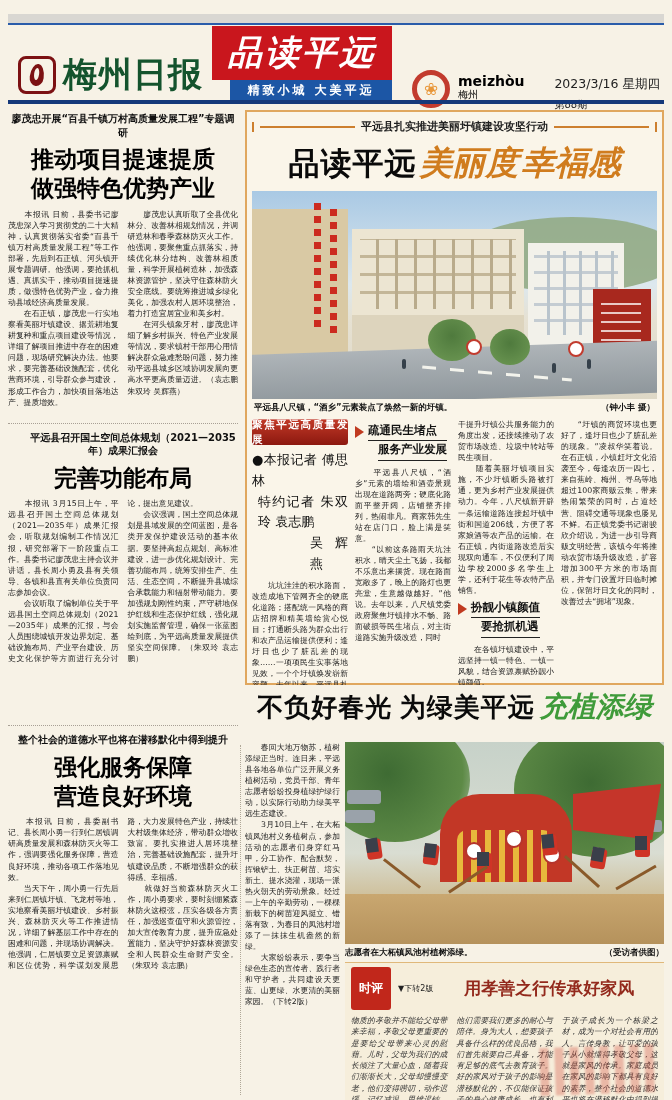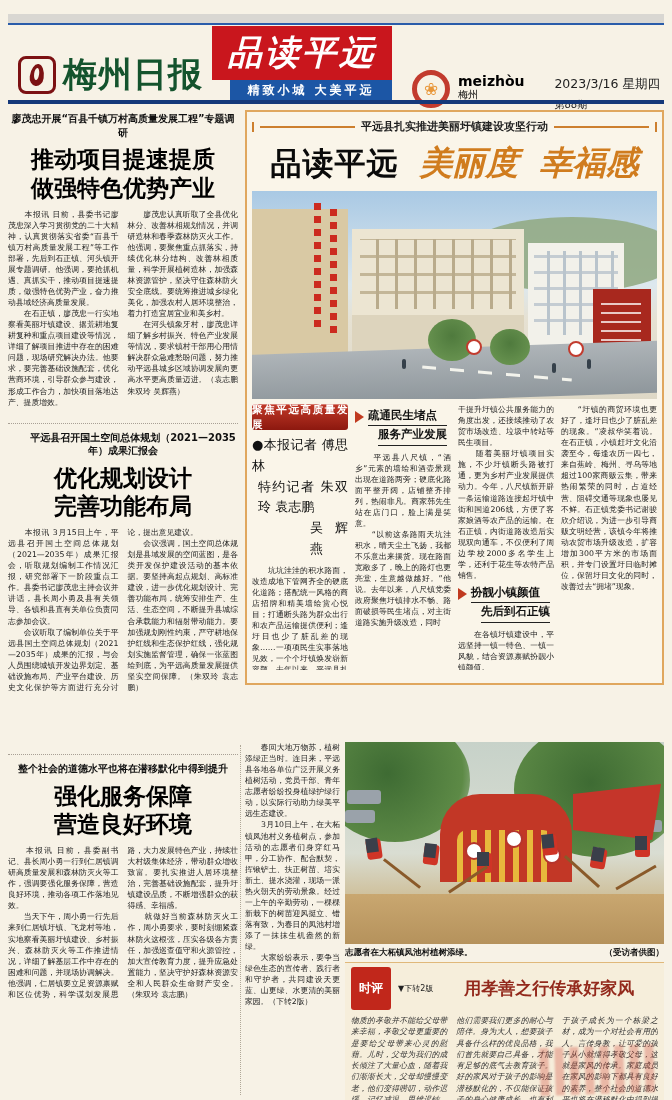--- a/index.html
+++ b/index.html
@@ -41,21 +41,21 @@
   .divider{border-top:1px dotted #a8a095;margin:9px 0 7px;}
   
   .feature{position:absolute;left:245px;top:110px;width:419px;height:575px;border:2px solid #e0a75e;
            background:#faf5e9;box-sizing:border-box;padding:4px 5px;}
   .f-kicker-row{display:flex;align-items:center;gap:6px;margin-top:3px;}
   .f-tick{width:2px;height:10px;background:#cd7f2e;}
   .f-line{flex:1;height:2px;background:#cd7f2e;}
   .f-kicker{font-size:11px;font-weight:bold;color:#222;}
   .f-headline{display:flex;justify-content:center;align-items:baseline;gap:3px;margin:7px 0 5px;}
   .f-h-black{font-family:"Liberation Serif","DejaVu Serif",serif;font-weight:900;font-size:31px;color:#0a0a0a;letter-spacing:1px;}
-  .f-h-accent{font-family:"DejaVu Serif",serif;font-style:italic;font-weight:bold;font-size:33px;color:#d07c1e;margin-left:18px;}
+  .f-h-accent{font-family:"DejaVu Serif",serif;font-style:italic;font-weight:bold;font-size:33px;color:#d07c1e;}
   .photo1{position:relative;height:208px;margin:2px 0 3px;overflow:hidden;
           background:linear-gradient(#a9c9e4 0%,#dde8ee 45%,#e6e1d2 62%,#ded8c6 100%);}
   .photo1 *{position:absolute;}
   .p1-hill{right:-25px;top:26px;width:220px;height:75px;background:#93ab85;border-radius:50%;opacity:.9;}
   .p1-bldg-left{left:0;top:18px;width:96px;height:152px;background:#d9c9a4;}
   .p1-lant{top:12px;width:7px;height:125px;background:repeating-linear-gradient(180deg,#cc2b1f 0 7px,rgba(0,0,0,0) 7px 13px);}
   .p1-bldg-mid{left:100px;top:38px;width:172px;height:124px;background:#ece5d2;
                box-shadow:inset 0 -38px 0 #ddd4bd;}
   .p1-win{left:108px;top:48px;width:156px;height:70px;
           background:repeating-linear-gradient(90deg,transparent 0 16px,#b9ab8c 16px 19px),
@@ -166,21 +166,20 @@
       </div>
       <div class="body2col h205">　　本报讯 日前，县委书记廖茂忠深入学习贯彻党的二十大精神，认真贯彻落实省委“百县千镇万村高质量发展工程”等工作部署，先后到石正镇、河头镇开展专题调研。他强调，要抢抓机遇、真抓实干，推动项目提速提质，做强特色优势产业，奋力推动县域经济高质量发展。
 　　在石正镇，廖茂忠一行实地察看美丽圩镇建设、撂荒耕地复耕复种和重点项目建设等情况，详细了解项目推进中存在的困难问题，现场研究解决办法。他要求，要完善基础设施配套，优化营商环境，引导群众参与建设，形成工作合力，加快项目落地达产、提质增效。
 　　廖茂忠认真听取了全县优化林分、改善林相规划情况，并调研造林和春季森林防灭火工作。他强调，要聚焦重点抓落实，持续优化林分结构、改善林相质量，科学开展植树造林，加强森林资源管护，坚决守住森林防火安全底线。要统筹推进城乡绿化美化，加强农村人居环境整治，着力打造宜居宜业和美乡村。
 　　在河头镇象牙村，廖茂忠详细了解乡村振兴、特色产业发展等情况，要求镇村干部用心用情解决群众急难愁盼问题，努力推动平远县城乡区域协调发展向更高水平更高质量迈进。（袁志鹏 朱双玲 吴辉燕）</div>
     </div>
     <div class="divider"></div>
     <div>
       <div class="kicker indent">平远县召开国土空间总体规划（2021—2035年）成果汇报会</div>
       <div class="title">
-        <div>优化规划设计</div>
         <div>完善功能布局</div>
       </div>
       <div class="body2col h218">　　本报讯 3月15日上午，平远县召开国土空间总体规划（2021—2035年）成果汇报会，听取规划编制工作情况汇报，研究部署下一阶段重点工作。县委书记廖茂忠主持会议并讲话，县长周小勇及县有关领导、各镇和县直有关单位负责同志参加会议。
 　　会议听取了编制单位关于平远县国土空间总体规划（2021—2035年）成果的汇报，与会人员围绕城镇开发边界划定、基础设施布局、产业平台建设、历史文化保护等方面进行充分讨论，提出意见建议。
 　　会议强调，国土空间总体规划是县域发展的空间蓝图，是各类开发保护建设活动的基本依据。要坚持高起点规划、高标准建设，进一步优化规划设计、完善功能布局，统筹安排生产、生活、生态空间，不断提升县城综合承载能力和辐射带动能力。要加强规划刚性约束，严守耕地保护红线和生态保护红线，强化规划实施监督管理，确保一张蓝图绘到底，为平远高质量发展提供坚实空间保障。（朱双玲 袁志鹏）</div>
     </div>
     <div class="divider"></div>
     <div>
       <div class="kicker">整个社会的道德水平也将在潜移默化中得到提升</div>
       <div class="title">
@@ -221,20 +220,24 @@
       <div class="p1-road"></div>
       <div class="p1-dash"></div>
       <div class="p1-tree" style="left:176px;bottom:38px;"></div>
       <div class="p1-tree" style="left:238px;bottom:34px;width:40px;height:36px;"></div>
       <div class="p1-sign" style="left:214px;top:148px;"></div>
       <div class="p1-sign" style="left:316px;top:150px;"></div>
       <div class="p1-person" style="left:150px;bottom:30px;"></div>
       <div class="p1-person" style="left:300px;bottom:26px;"></div>
       <div class="p1-person" style="left:335px;bottom:30px;"></div>
     </div>
+    <div class="f-caption">
+      <span>平远县八尺镇，“酒乡”元素装点了焕然一新的圩镇。</span>
+      <span>（钟小丰 摄）</span>
+    </div>
     <div class="f-cols">
       <div class="f-col">
         <div class="focus-box">聚焦平远高质量发展</div>
         <div class="bylines">
           <div>●本报记者 傅思林</div>
           <div>特约记者 朱双玲 袁志鹏</div>
           <div>吴辉燕</div>
         </div>
         <div class="txt">　　坑坑洼洼的积水路面，改造成地下管网齐全的硬底化道路；搭配统一风格的商店招牌和精美墙绘赏心悦目；打通断头路为群众出行和农产品运输提供便利；逢圩日也少了脏乱差的现象……一项项民生实事落地见效，一个个圩镇焕发崭新容颜。去年以来，平远县扎实推进美丽圩镇建设攻坚行动，从群众最关心的问题入手，持续提升圩镇功能品质，让小镇更美丽、百姓更幸福。</div>
       </div>
@@ -249,31 +252,35 @@
         <div class="txt">　　平远县八尺镇，“酒乡”元素的墙绘和酒壶景观出现在道路两旁；硬底化路面平整开阔，店铺整齐排列，热闹非凡。商家韩先生站在店门口，脸上满是笑意。
 　　“以前这条路雨天坑洼积水，晴天尘土飞扬，我都不乐意出来摆货。现在路面宽敞多了，晚上的路灯也更亮堂，生意越做越好。”他说。去年以来，八尺镇党委政府聚焦圩镇排水不畅、路面破损等民生堵点，对主街道路实施升级改造，同时</div>
       </div>
       <div class="f-col">
         <div class="txt">干提升圩镇公共服务能力的角度出发，还接续推动了农贸市场改造、垃圾中转站等民生项目。
 　　随着美丽圩镇项目实施，不少圩镇断头路被打通，更为乡村产业发展提供动力。今年，八尺镇新开辟一条运输道路连接起圩镇中街和国道206线，方便了客家娘酒等农产品的运输。在石正镇，内街道路改造后实现双向通车，不仅便利了周边学校2000多名学生上学，还利于花生等农特产品销售。</div>
         <div class="subhead">
           <div class="tri"></div>
           <div class="lines">
             <span>扮靓小镇颜值</span>
-            <span class="l2">先后到石正镇</span>
+            <span class="l2">要抢抓机遇</span>
           </div>
         </div>
         <div class="txt">　　在各镇圩镇建设中，平远坚持一镇一特色、一镇一风貌，结合资源禀赋扮靓小镇颜值。</div>
       </div>
       <div class="f-col">
         <div class="txt">　　“圩镇的商贸环境也更好了，逢圩日也少了脏乱差的现象。”凌叔华笑着说。在石正镇，小镇赶圩文化沿袭至今，每逢农历一四七，来自蕉岭、梅州、寻乌等地超过100家商贩云集，带来热闹繁荣的同时，占道经营、阻碍交通等现象也屡见不鲜。石正镇党委书记谢骏欣介绍说，为进一步引导商贩文明经营，该镇今年将推动农贸市场升级改造，扩容增加300平方米的市场面积，并专门设置圩日临时摊位，保留圩日文化的同时，改善过去“拥堵”现象。</div>
       </div>
     </div>
   </div>
 
+  <div class="green-headline">
+    <span class="g-black">不负好春光 为绿美平远</span>
+    <span class="g-accent">充植添绿</span>
+  </div>
   <div class="vdiv"></div>
   <div class="green-left">　　春回大地万物苏，植树添绿正当时。连日来，平远县各地各单位广泛开展义务植树活动，党员干部、青年志愿者纷纷投身植绿护绿行动，以实际行动助力绿美平远生态建设。
 　　3月10日上午，在大柘镇凤池村义务植树点，参加活动的志愿者们身穿红马甲，分工协作、配合默契，挥锹铲土、扶正树苗、培实新土、提水浇灌，现场一派热火朝天的劳动景象。经过一上午的辛勤劳动，一棵棵新栽下的树苗迎风挺立、错落有致，为春日的凤池村增添了一抹抹生机盎然的新绿。
 　　大家纷纷表示，要争当绿色生态的宣传者、践行者和守护者，共同建设天更蓝、山更绿、水更清的美丽家园。（下转2版）</div>
   <div class="photo2">
     <div class="p2-fol" style="left:-25px;top:-25px;width:150px;height:125px;"></div>
     <div class="p2-fol" style="right:-20px;top:-20px;width:170px;height:135px;"></div>
     <div class="p2-car" style="left:2px;top:48px;width:34px;height:14px;"></div>
     <div class="p2-car" style="left:0px;top:68px;width:30px;height:13px;"></div>
     <div class="p2-car" style="right:2px;top:78px;width:30px;height:12px;"></div>

